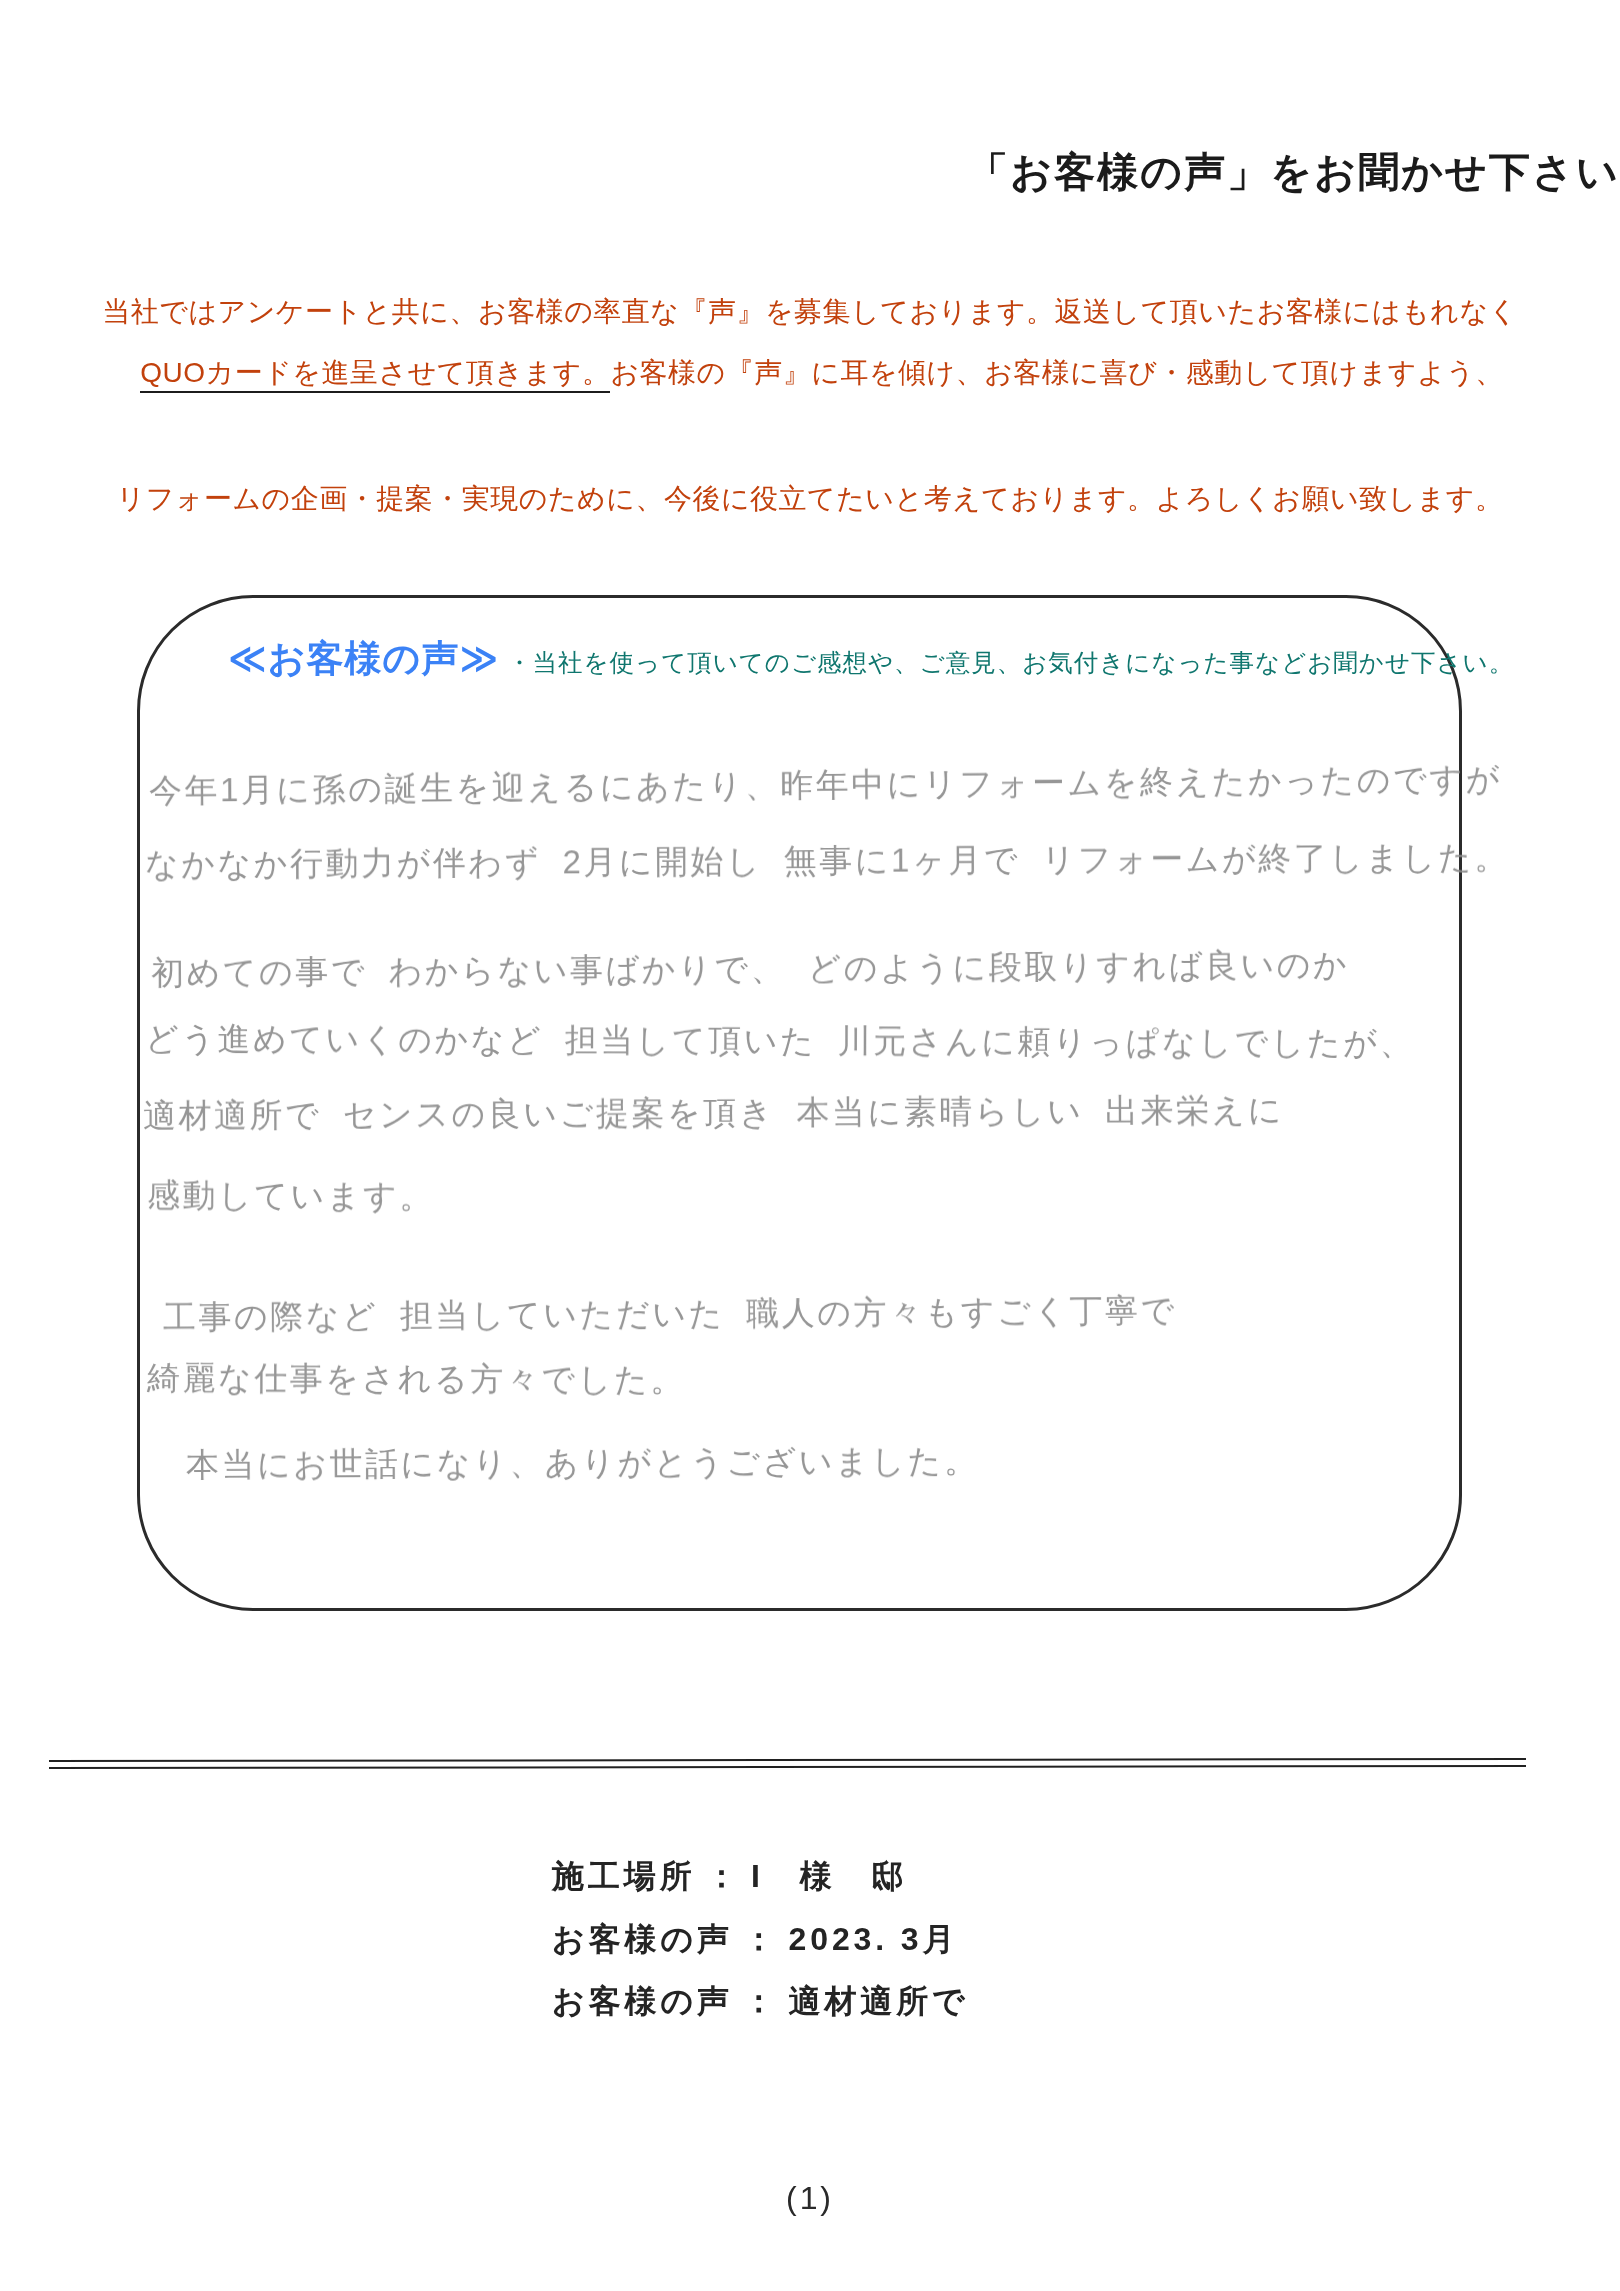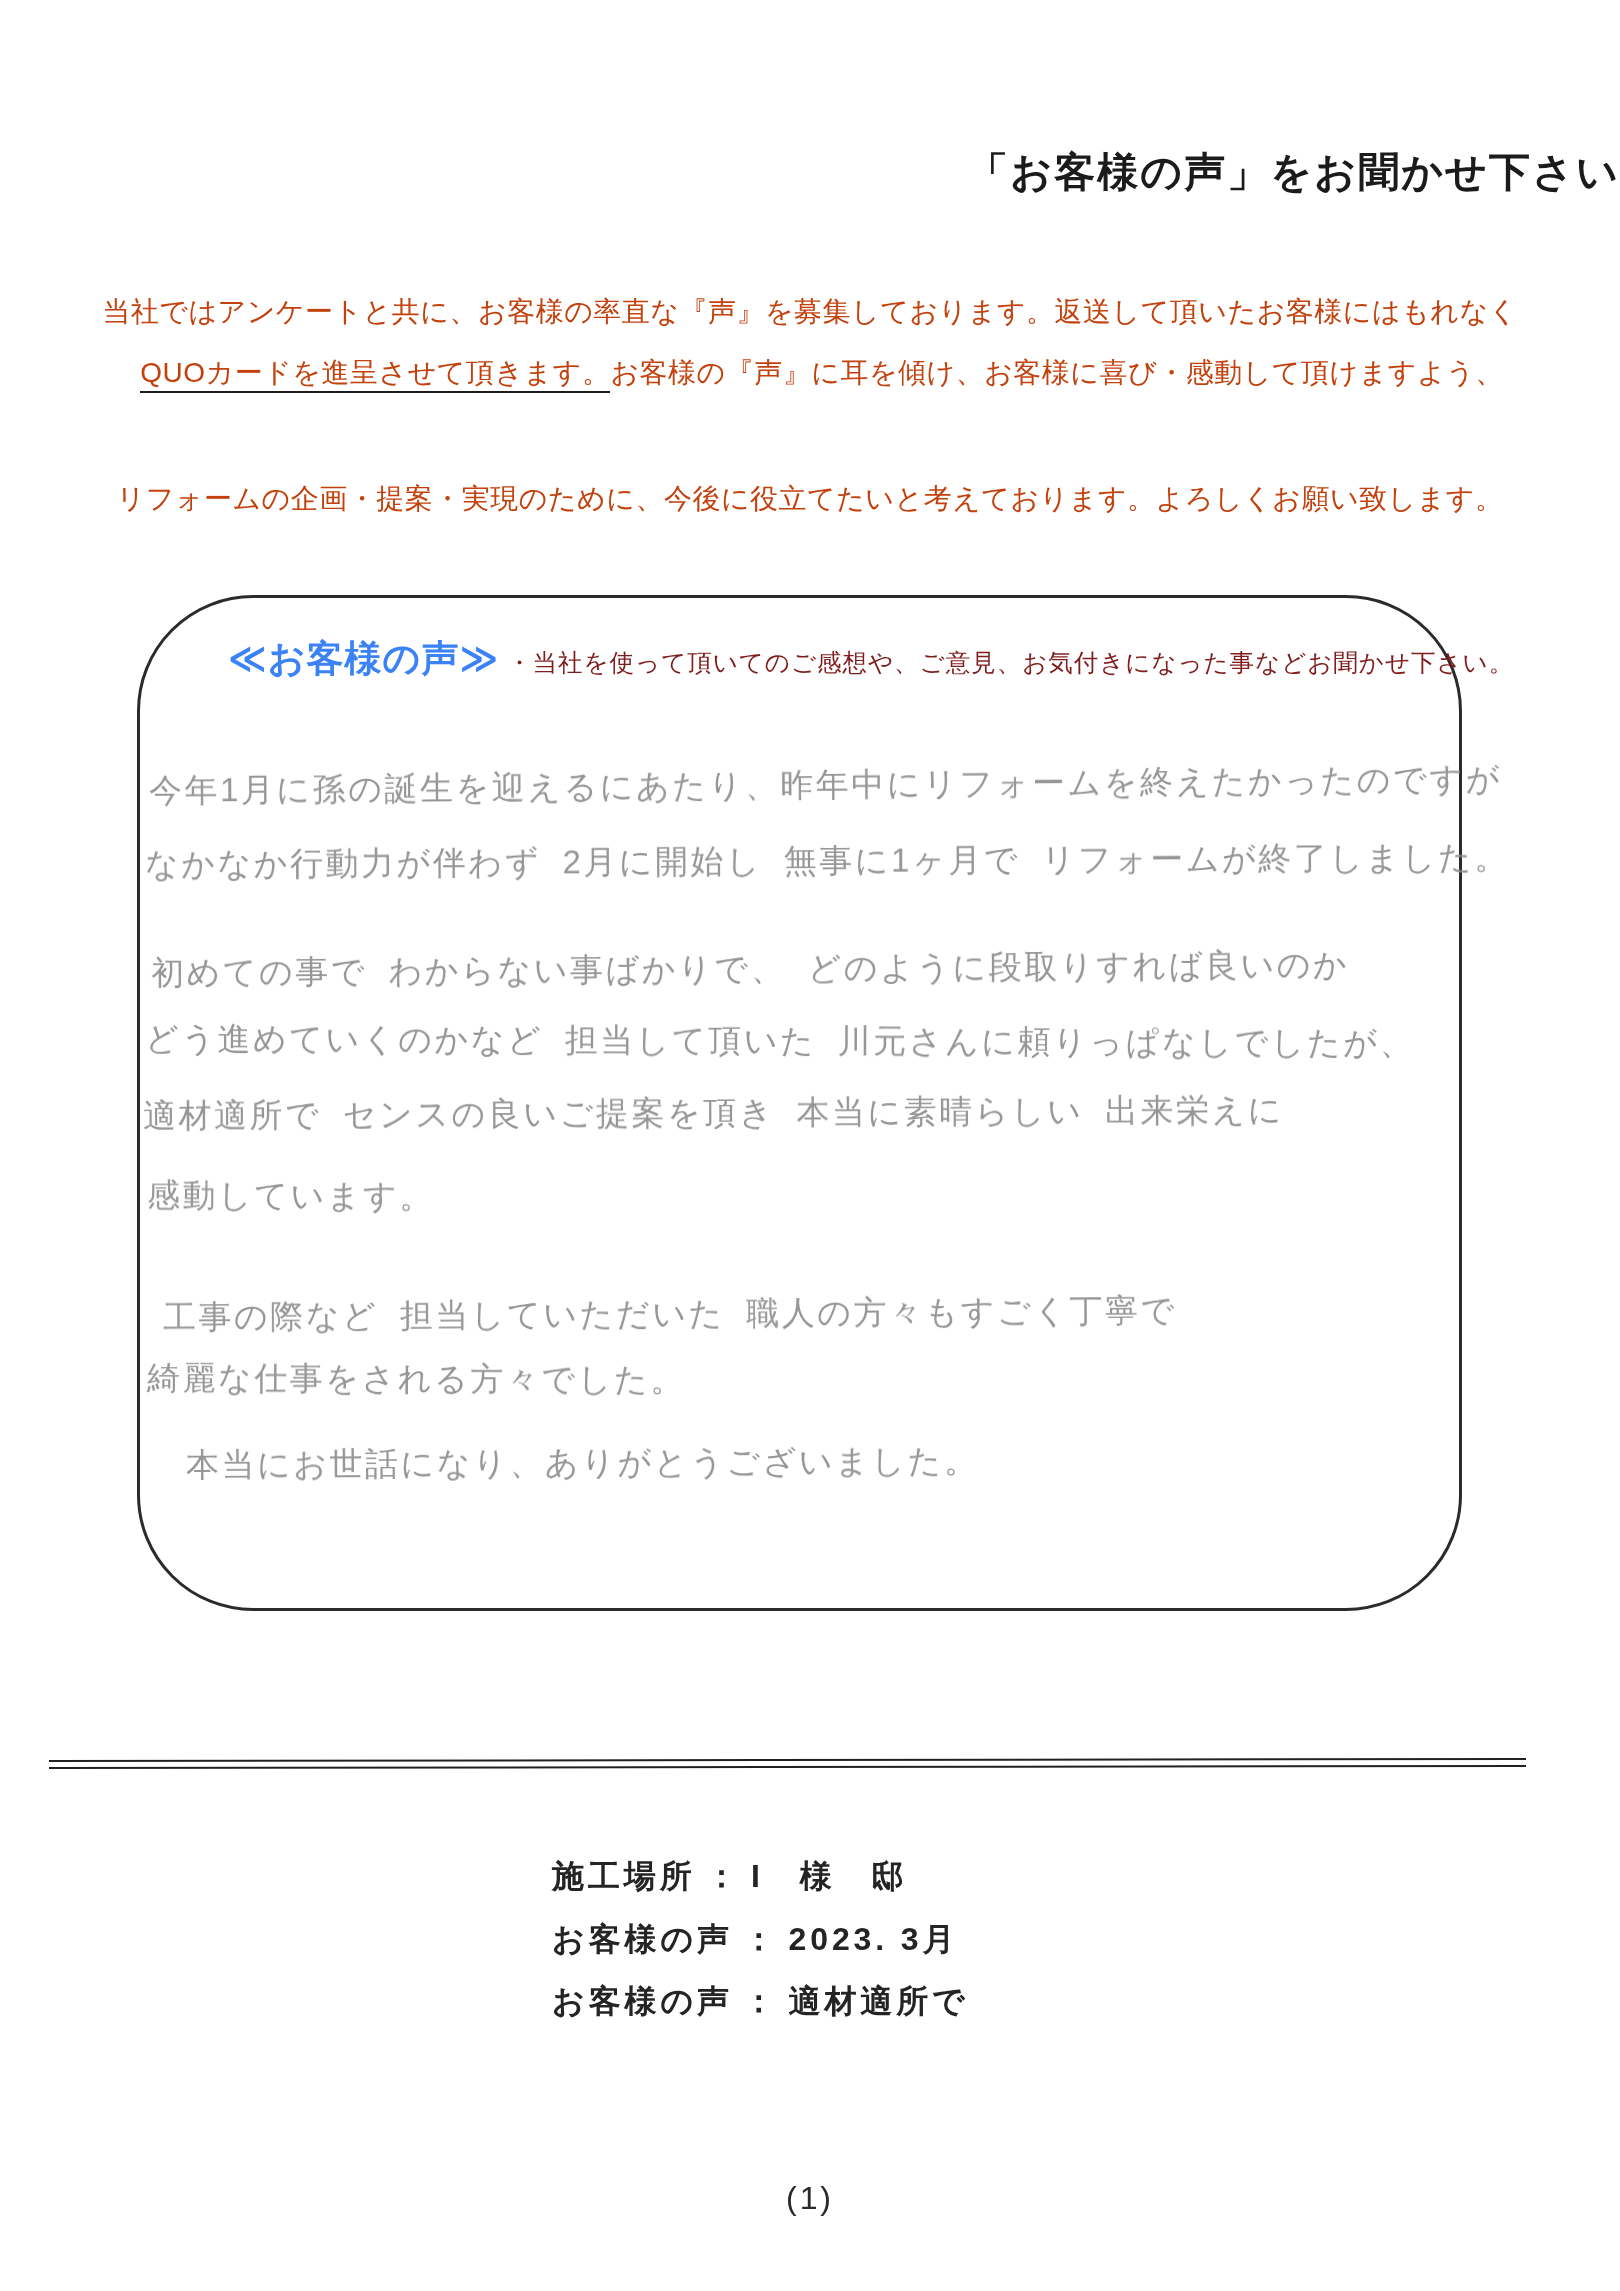--- a/index.html
+++ b/index.html
@@ -39,21 +39,21 @@
     background:#ffffff;
   }
   .box-heading-row{
     position:absolute;left:228px;top:634px;
     white-space:nowrap;
   }
   .box-heading{
     font-size:37px;font-weight:700;letter-spacing:1px;color:#3b82f6;
   }
   .box-note{
-    font-size:24.5px;font-weight:500;color:#7f1d1d;margin-left:7.8px;letter-spacing:1px;
+    font-size:24.5px;font-weight:500;color:#0f766e;margin-left:7.8px;letter-spacing:1px;
   }
   
   .hw{
     position:absolute;
     font-size:33px;color:#8e8e8e;
     letter-spacing:2.5px;word-spacing:9.8px;
     white-space:nowrap;
     filter:blur(0.4px);
     opacity:0.92;
   }

